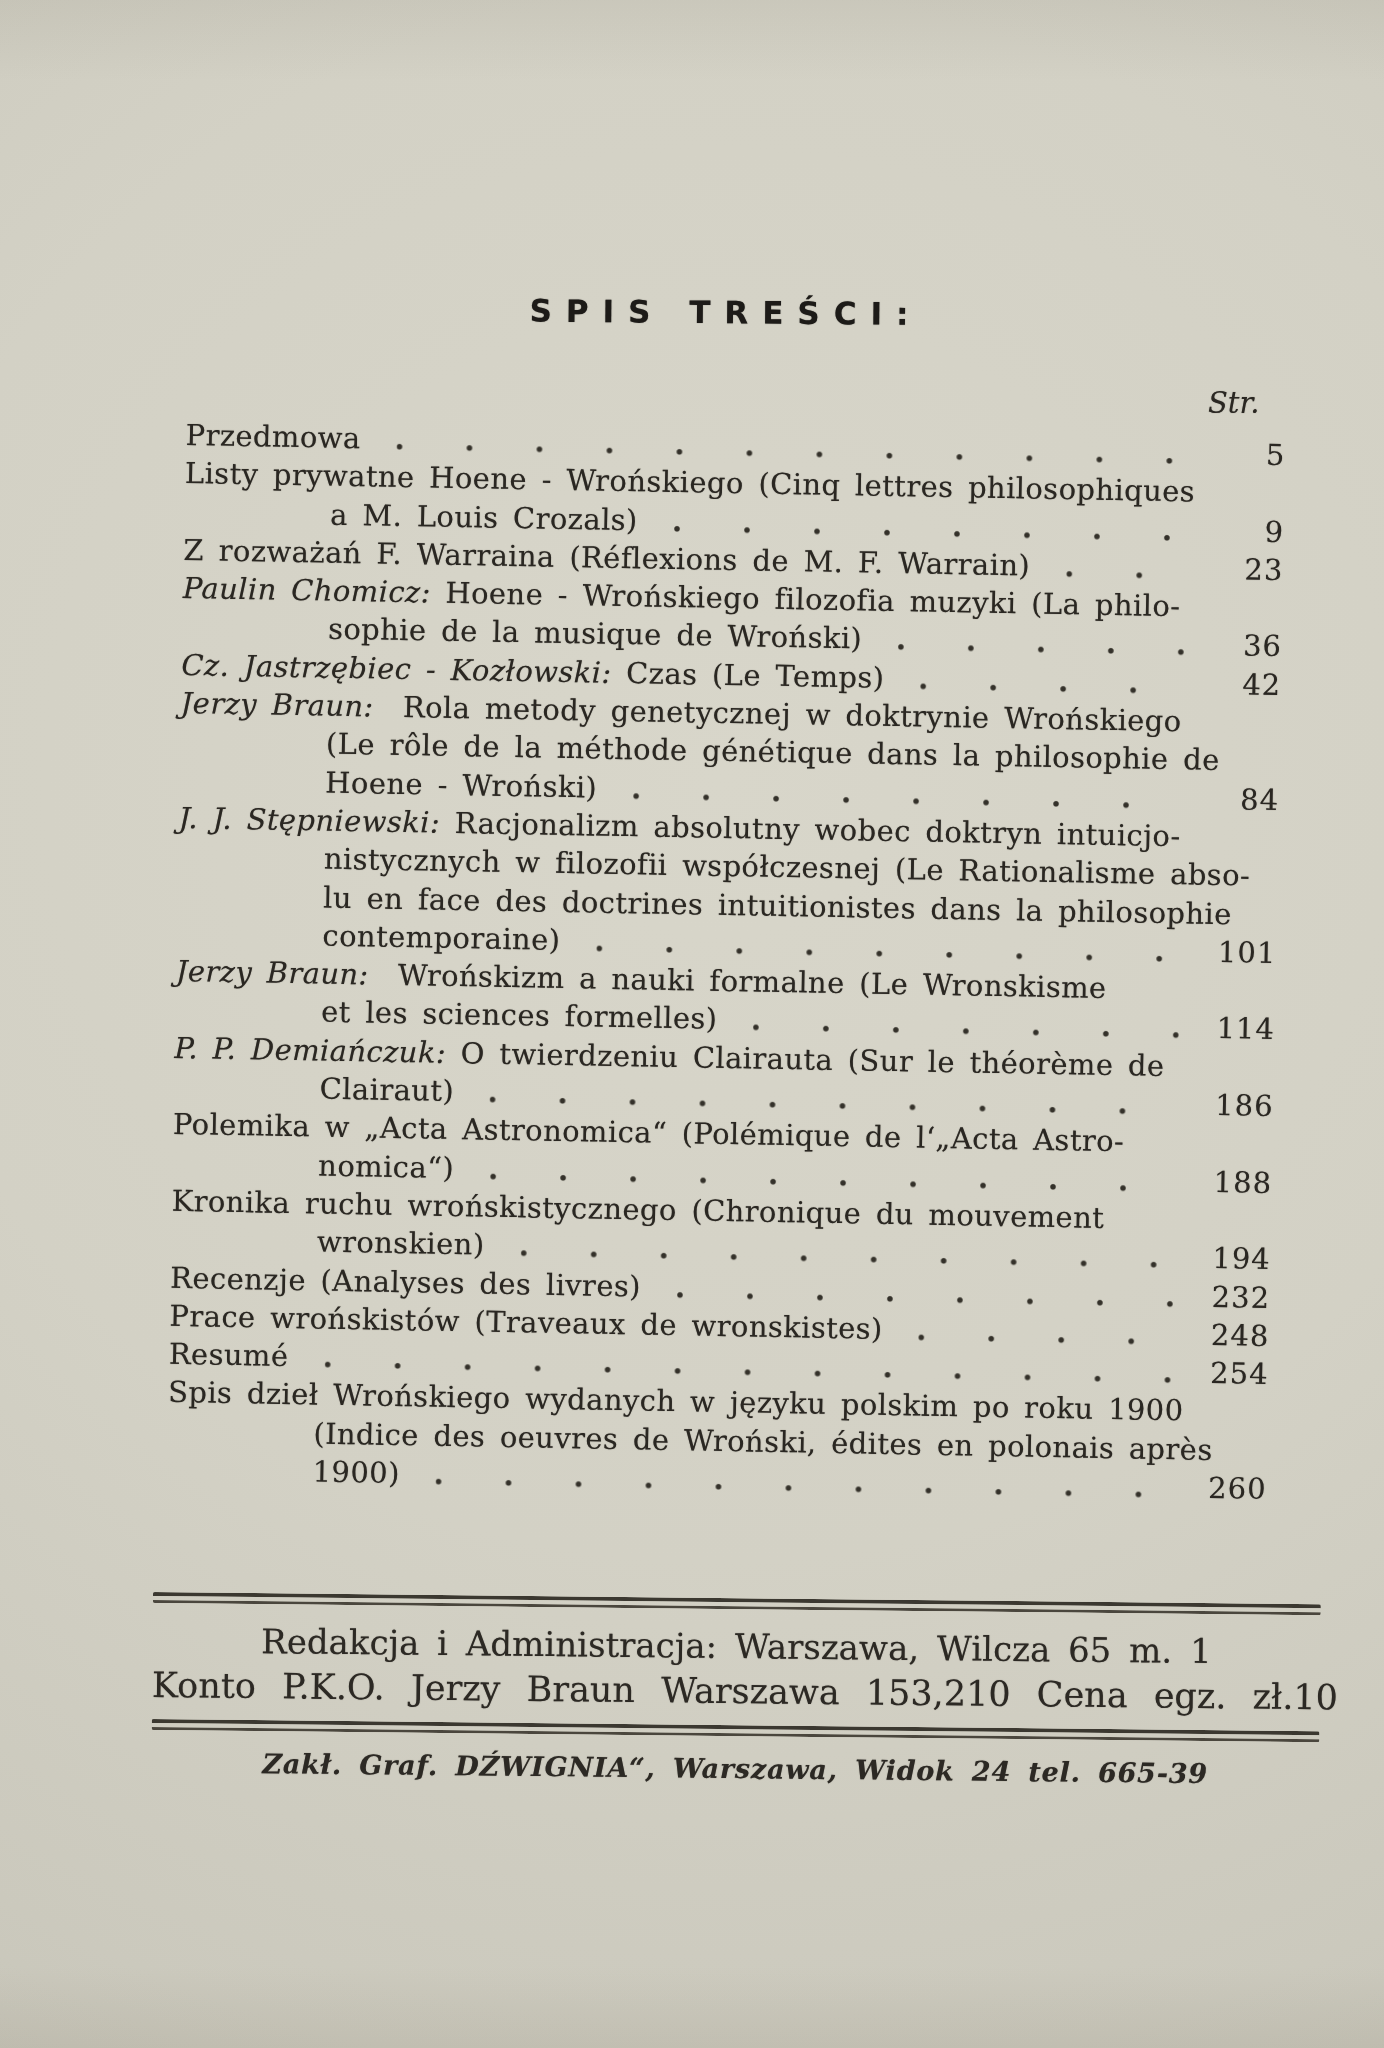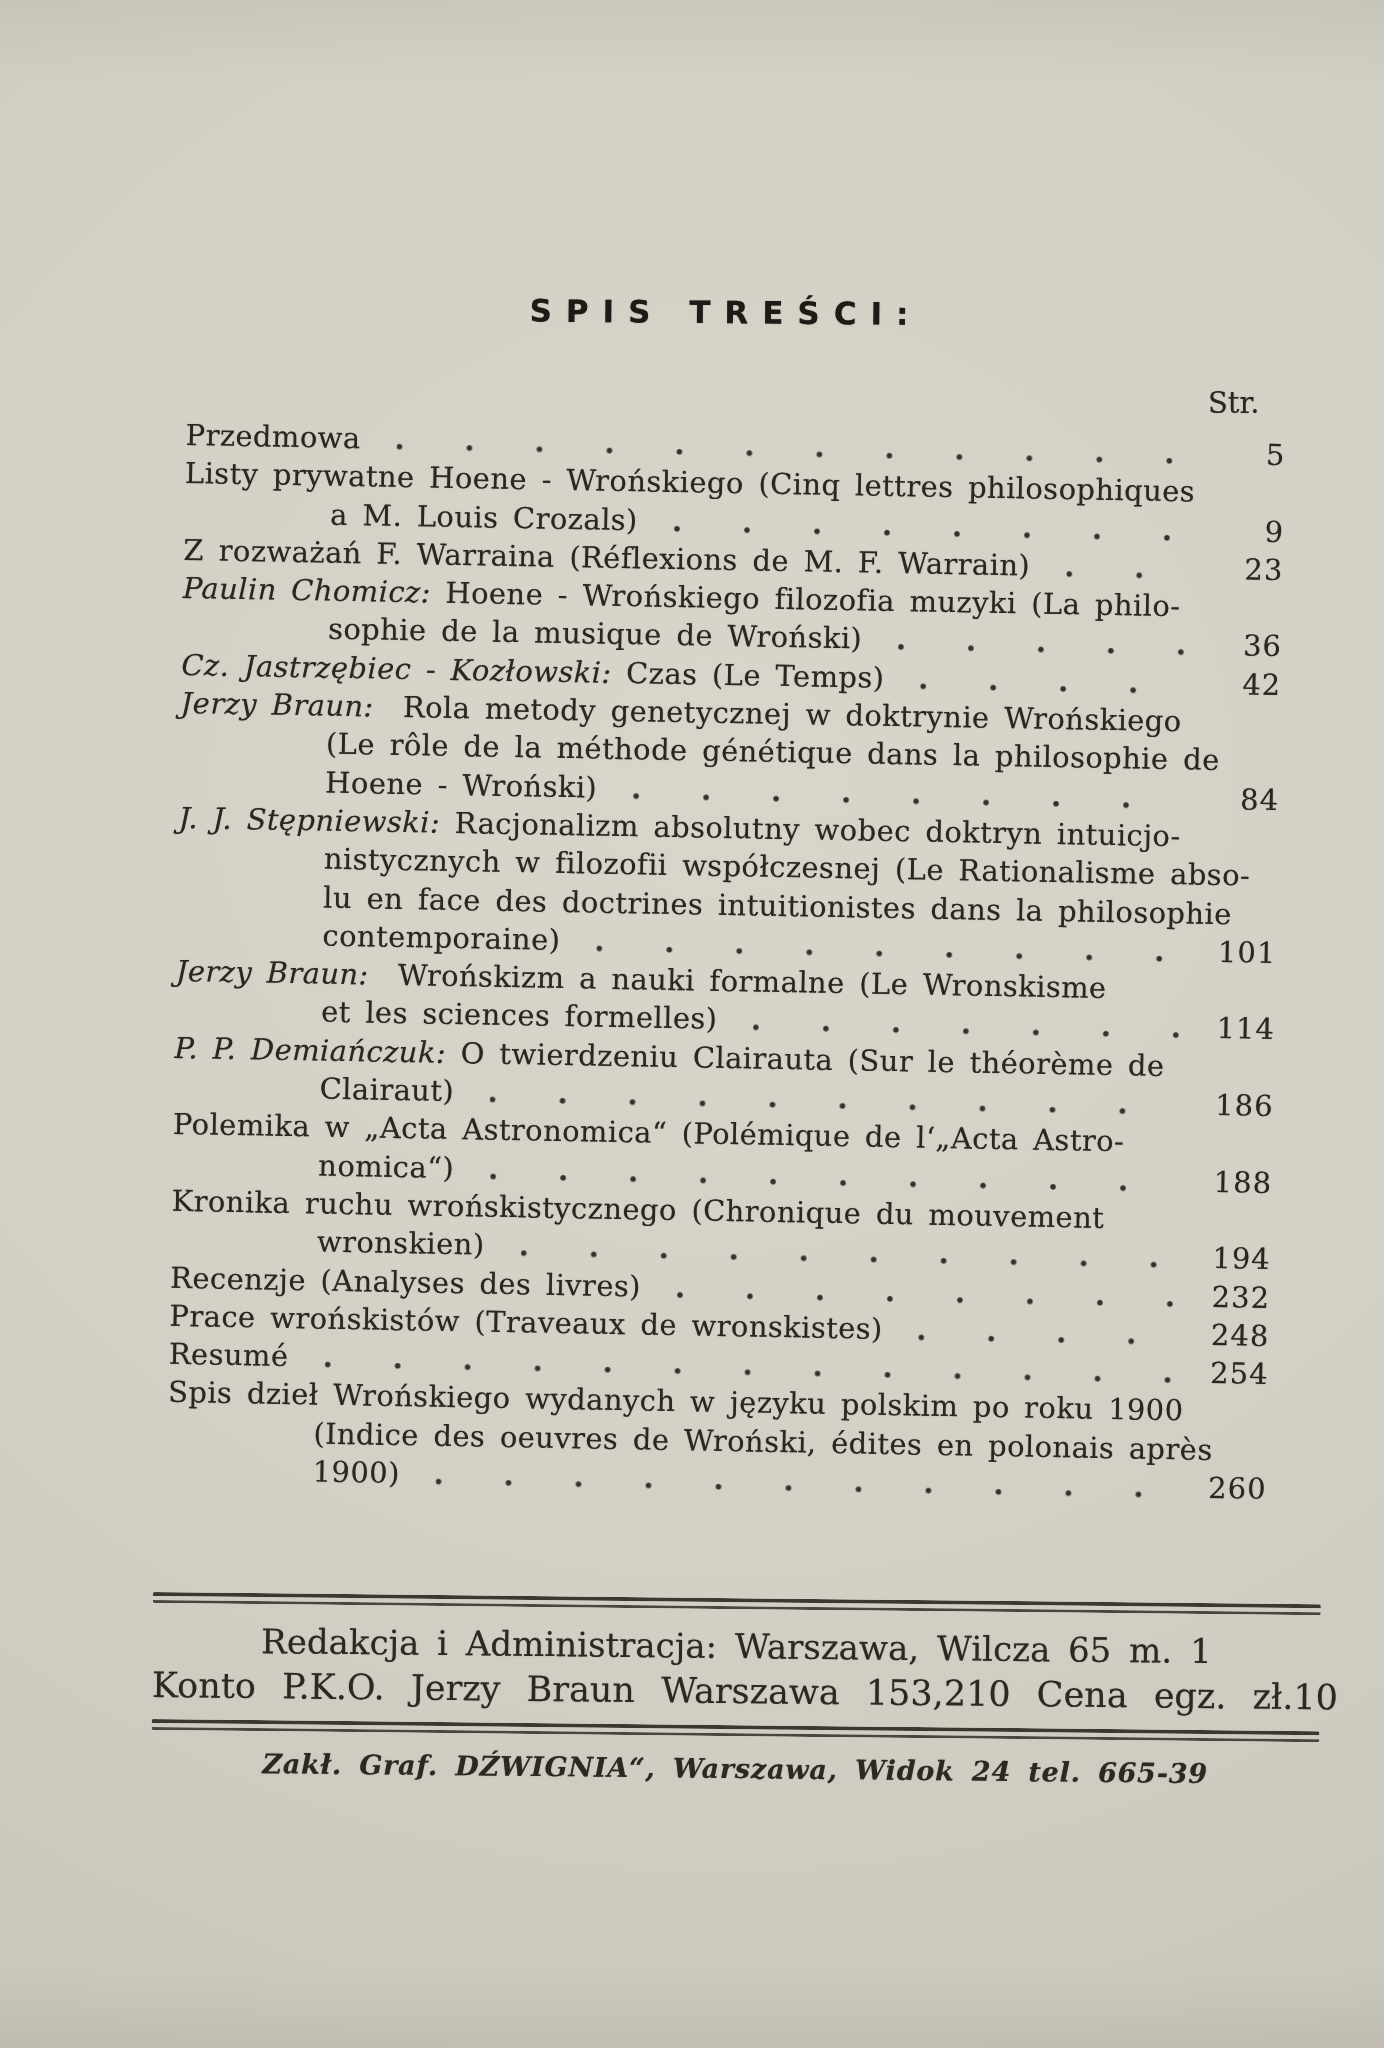--- a/index.html
+++ b/index.html
@@ -20,20 +20,21 @@
     font-family:"DejaVu Sans","Liberation Sans",sans-serif;
     font-weight:700;font-size:31px;letter-spacing:14px;
     color:#1d1b18;
     transform:rotate(0.5deg) translateX(34px);
     text-shadow:0 0 1px rgba(30,28,24,0.6);
   }
   .str-header{
     position:absolute;top:386px;left:1208px;
     font-size:29px;color:#2a2722;
     text-shadow:0 0 1px rgba(43,40,34,0.5);
+    font-style:italic;
   }
   .toc{
     position:absolute;top:416px;left:186px;width:1100px;
     transform:rotate(1.05deg);transform-origin:0 0;
     color:#2a2722;font-size:29px;word-spacing:5px;letter-spacing:0.4px;
     text-shadow:0 0 1px rgba(43,40,34,0.5);
   }
   .toc-row{display:flex;align-items:baseline;height:38.3px;line-height:38.3px;white-space:nowrap;}
   .toc-row.indent{padding-left:146px;}
   .au{font-style:italic;white-space:pre;}

